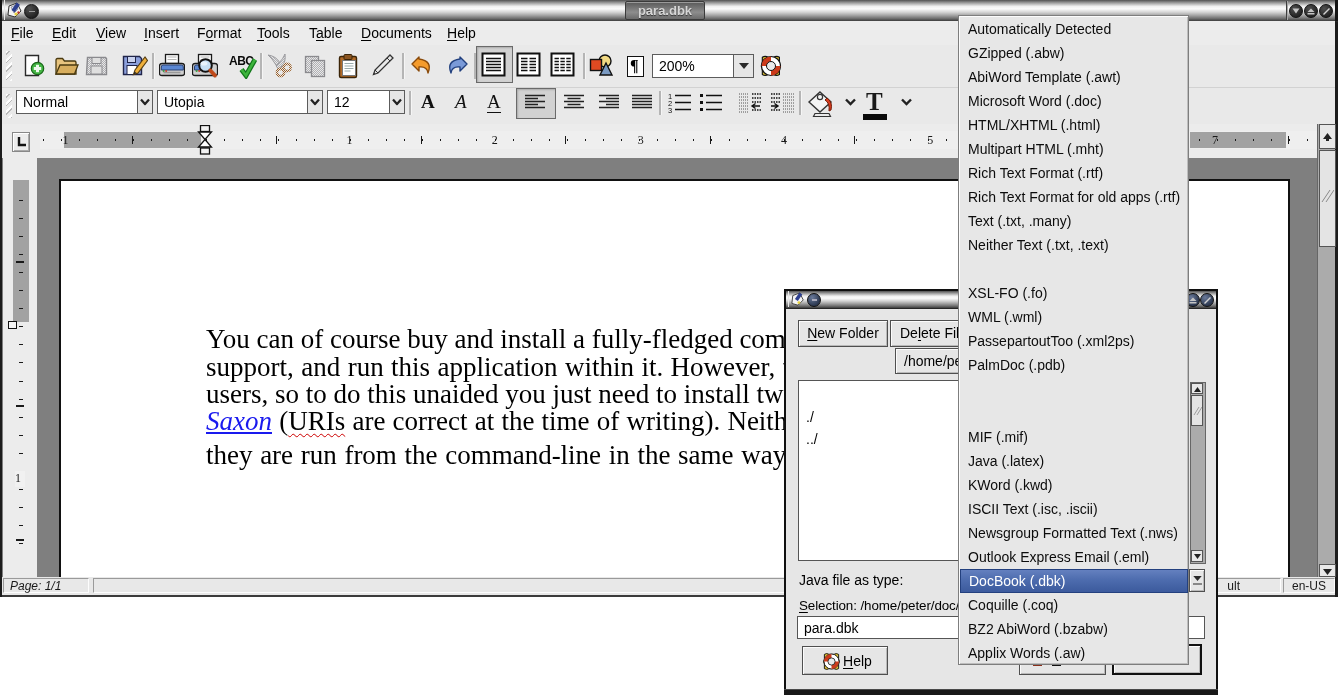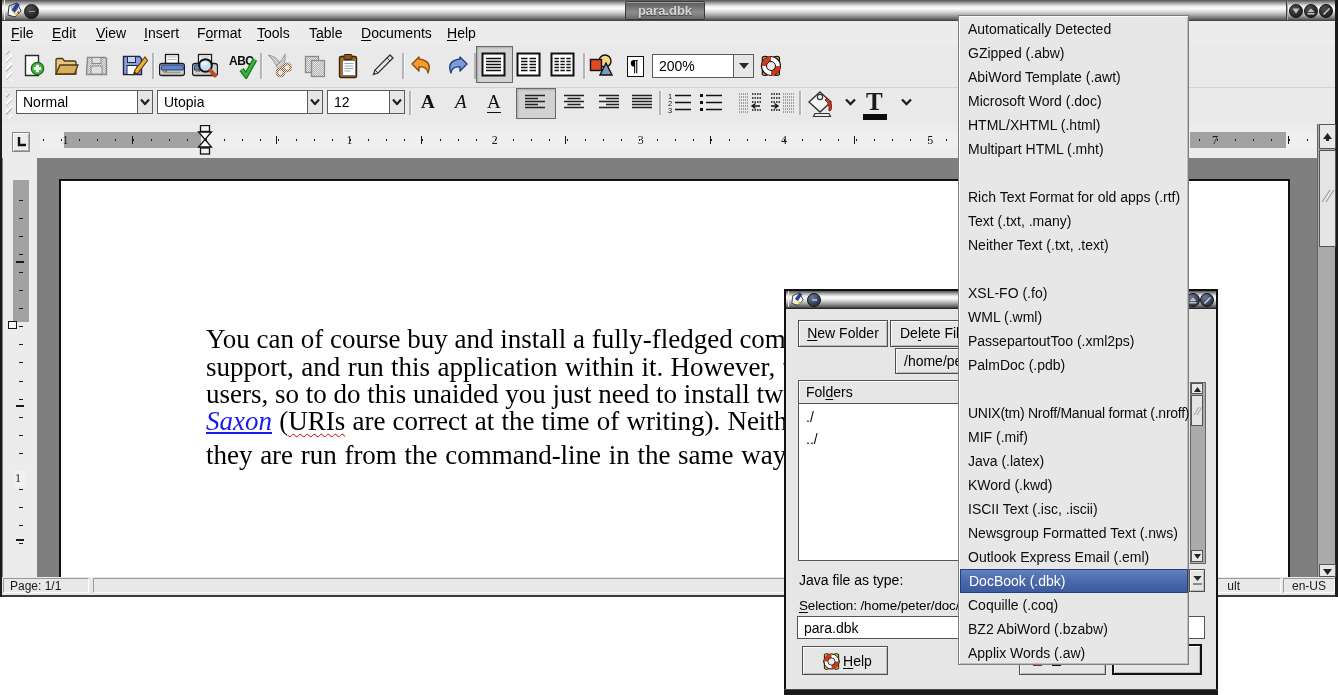--- a/index.html
+++ b/index.html
@@ -414,21 +414,21 @@
         </svg>
   </div>
   <div class="sbtn" style="left:1px;top:440px;width:17px;height:13px;">
         <svg width="9" height="7" style="position:absolute;left:3px;top:3px">
           <path d="M4.5 7 L0 1 H9 z" fill="#222"></path>
         </svg>
       </div>
 </div>
 
 <div class="abs" id="statusbar">
-  <div class="scell" style="left:1px;width:86px;padding-left:6px;">Page: 1/1</div>
+  <div class="scell" style="left:1px;width:86px;padding-left:6px;font-style:italic;">Page: 1/1</div>
   <div class="scell" style="left:91px;width:1056px;"></div>
   <div class="scell" style="left:1149px;width:130px;text-align:right;padding-right:40px;">ult</div>
   <div class="scell" style="left:1281px;width:52px;text-align:center;">en-US</div>
 </div>
 
 <div class="abs" id="dialog">
   <div class="tbar" style="position:absolute;left:0;top:0;width:430px;height:17px;">
     <div style="position:absolute;left:2px;top:0;width:1px;height:16px;background:#e8e8e8"></div>
     <svg style="position:absolute;left:5px;top:1px" width="14" height="15" viewBox="0 0 16 17">
       <polygon points="2,4 10,1 14,9 8,15 1,13" fill="#f4f4f4" stroke="#333" stroke-width="1"></polygon>
@@ -454,21 +454,20 @@
               <path d="M1.5 7.5 L7.5 1.5" stroke="#d0d0d0" stroke-width="1.5"></path>
             </svg>
           </i>
         </div>
   </div>
   <div class="btn" style="left:12px;top:29px;width:90px;height:27px;line-height:25px;"><u>N</u>ew Folder</div>
   <div class="btn" style="left:104px;top:29px;width:120px;height:27px;line-height:25px;text-align:left;padding-left:9px;">De<u>l</u>ete File</div>
   <div class="btn" style="left:109px;top:57px;width:200px;height:26px;line-height:24px;text-align:left;padding-left:8px;">/home/peter/doc</div>
 
   <div style="position:absolute;left:12px;top:89px;width:178px;height:179px;border:1px solid #555;background:#fff;">
-    <div style="position:absolute;left:0;top:0;width:178px;height:23px;background:#e6e6e6;border-bottom:1px solid #555;box-shadow:inset 1px 1px 0 #fbfbfb, inset -1px 0 0 #b9b9b9;font-size:14px;padding:3px 0 0 7px;box-sizing:border-box;">Fol<u>d</u>ers</div>
     <div style="position:absolute;left:7px;top:28px;font-size:14px;">./</div>
     <div style="position:absolute;left:7px;top:50px;font-size:14px;">../</div>
   </div>
 
   <div style="position:absolute;left:404px;top:91px;width:14px;height:180px;background:#ababab;border:1px solid #666;">
     <div class="sbtn" style="left:0;top:0;width:12px;height:11px;">
           <svg width="7" height="5" style="position:absolute;left:2px;top:3px">
             <path d="M3.5 0 L7 5 H0 z" fill="#222"></path>
           </svg>
         </div>
@@ -514,28 +513,28 @@
   <div style="position:absolute;left:-2px;top:398px;width:434px;height:8px;background:#181818;border-top:1px solid #4a4a4a;"></div>
 </div>
 
 <div class="abs" id="popup">
 <div class="mi" style="top:1px">Automatically Detected</div>
 <div class="mi" style="top:25px">GZipped (.abw)</div>
 <div class="mi" style="top:49px">AbiWord Template (.awt)</div>
 <div class="mi" style="top:73px">Microsoft Word (.doc)</div>
 <div class="mi" style="top:97px">HTML/XHTML (.html)</div>
 <div class="mi" style="top:121px">Multipart HTML (.mht)</div>
+<div class="mi" style="top:145px">Rich Text Format (.rtf)</div>
 <div class="mi" style="top:169px">Rich Text Format for old apps (.rtf)</div>
 <div class="mi" style="top:193px">Text (.txt, .many)</div>
 <div class="mi" style="top:217px">Neither Text (.txt, .text)</div>
 <div class="mi" style="top:265px">XSL-FO (.fo)</div>
 <div class="mi" style="top:289px">WML (.wml)</div>
 <div class="mi" style="top:313px">PassepartoutToo (.xml2ps)</div>
 <div class="mi" style="top:337px">PalmDoc (.pdb)</div>
-<div class="mi" style="top:385px;letter-spacing:-0.25px">UNIX(tm) Nroff/Manual format (.nroff)</div>
 <div class="mi" style="top:409px">MIF (.mif)</div>
 <div class="mi" style="top:433px">Java (.latex)</div>
 <div class="mi" style="top:457px">KWord (.kwd)</div>
 <div class="mi" style="top:481px">ISCII Text (.isc, .iscii)</div>
 <div class="mi" style="top:505px">Newsgroup Formatted Text (.nws)</div>
 <div class="mi" style="top:529px">Outlook Express Email (.eml)</div>
 <div class="mi sel" style="top:553px">DocBook (.dbk)</div>
 <div class="mi" style="top:577px">Coquille (.coq)</div>
 <div class="mi" style="top:601px">BZ2 AbiWord (.bzabw)</div>
 <div class="mi" style="top:625px">Applix Words (.aw)</div>

